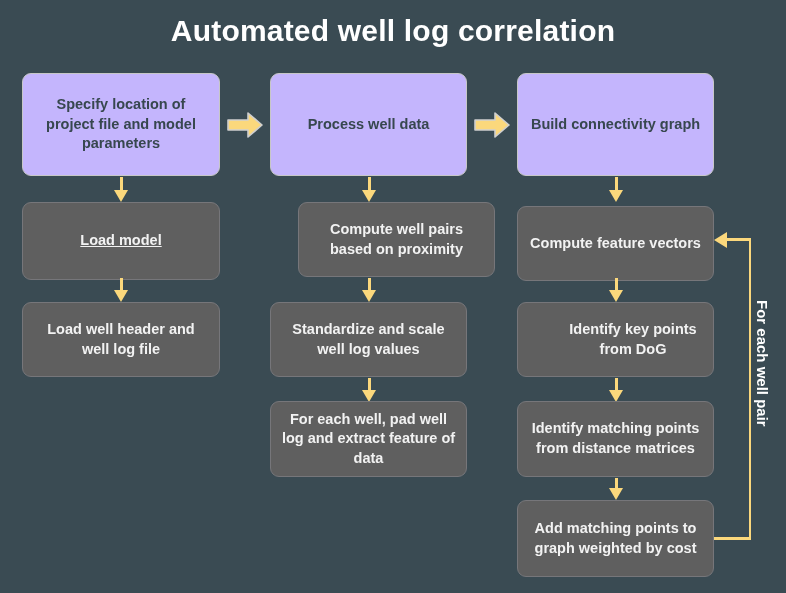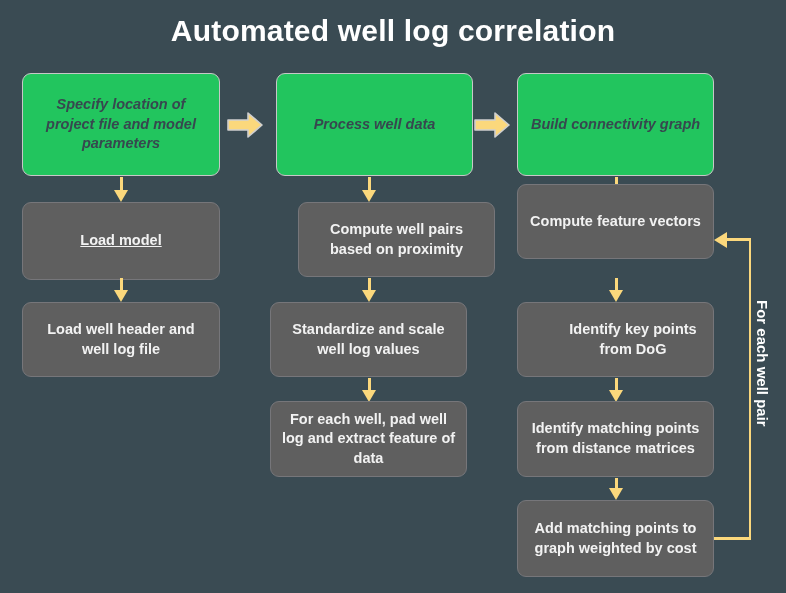--- a/index.html
+++ b/index.html
@@ -41,24 +41,23 @@
     align-items: center;
     justify-content: center;
     text-align: center;
     font-size: 14.5px;
     font-weight: bold;
     line-height: 1.35;
     padding: 6px 10px;
     border: 1.5px solid #7a8a90;
   }
   .node.light {
-    background: #22c55e;
+    background: #c4b5fd;
     color: #37474f;
     border-color: #c7c7c7;
-    font-style: italic;
   }
   .node.dark {
     background: #5f5f5f;
     color: #f2f2f2;
     border-color: #76767a;
   }
   .node .label {
     display: block;
     width: 100%;
   }
@@ -139,21 +138,21 @@
   <div class="node dark" style="left:22px; top:302px; width:198px; height:75px;">
     <span class="label">Load well header and well log file</span>
   </div>
 
   <div class="block-arrow" style="left:227px; top:111px;">
     <svg viewBox="0 0 36 28" xmlns="http://www.w3.org/2000/svg">
       <polygon points="1,9 21,9 21,2 35,14 21,26 21,19 1,19" fill="#fbd87c" stroke="#cfcfcf" stroke-width="1.6" stroke-linejoin="round"></polygon>
     </svg>
   </div>
 
-  <div class="node light" style="left:276px; top:73px; width:197px; height:103px;">
+  <div class="node light" style="left:270px; top:73px; width:197px; height:103px;">
     <span class="label">Process well data</span>
   </div>
 
   <div class="v-arrow" style="left:367.5px; top:177px; height:14px;"></div>
 
   <div class="node dark" style="left:270px; top:202px; width:197px; height:75px;margin-left:28px;">
     <span class="label">Compute well pairs based on proximity</span>
   </div>
 
   <div class="v-arrow" style="left:367.5px; top:278px; height:13px;"></div>
@@ -173,21 +172,21 @@
       <polygon points="1,9 21,9 21,2 35,14 21,26 21,19 1,19" fill="#fbd87c" stroke="#cfcfcf" stroke-width="1.6" stroke-linejoin="round"></polygon>
     </svg>
   </div>
 
   <div class="node light" style="left:517px; top:73px; width:197px; height:103px;">
     <span class="label">Build connectivity graph</span>
   </div>
 
   <div class="v-arrow" style="left:614.5px; top:177px; height:14px;"></div>
 
-  <div class="node dark" style="left:517px; top:184px; width:197px; height:75px;">
+  <div class="node dark" style="left:517px; top:206px; width:197px; height:75px;">
     <span class="label">Compute feature vectors</span>
   </div>
 
   <div class="v-arrow" style="left:614.5px; top:278px; height:13px;"></div>
 
   <div class="node dark" style="left:517px; top:302px; width:197px; height:75px;padding-left:45px;">
     <span class="label">Identify key points from DoG</span>
   </div>
 
   <div class="v-arrow" style="left:614.5px; top:378px; height:13px;"></div>

